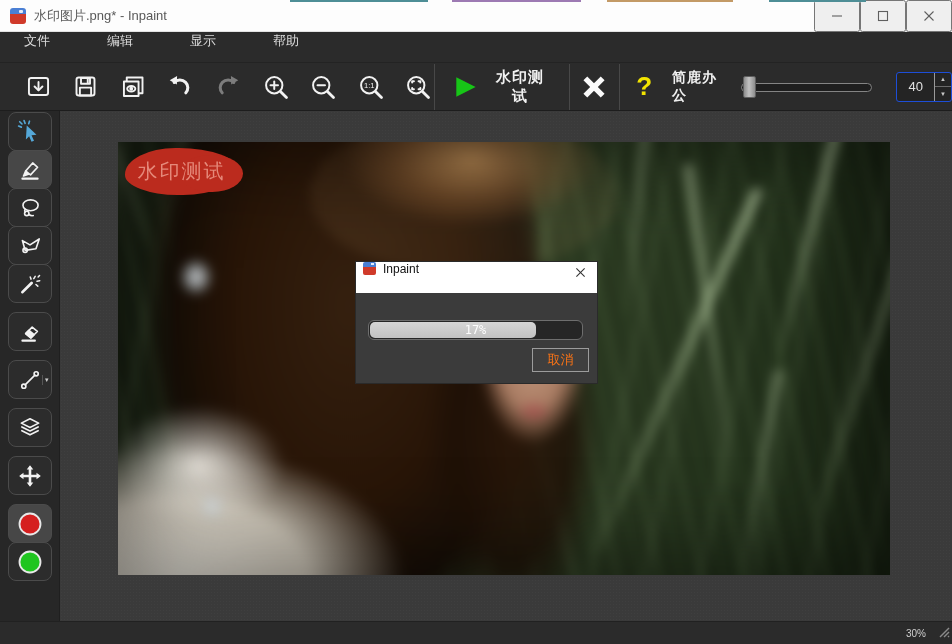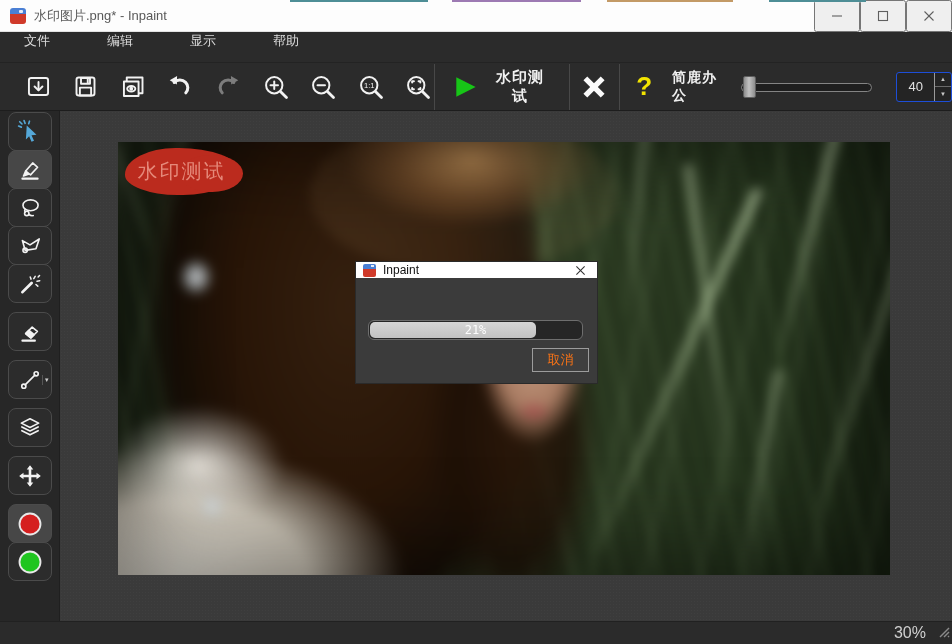--- a/index.html
+++ b/index.html
@@ -124,21 +124,21 @@
     background:#bb2b1e; border-radius:50%; }
   .blob span { position:relative; z-index:2; }
   .blob-top { left:7px; top:6px; width:113px; height:47px; }
   .blob-top span { color:#e5897a; font-size:20px; letter-spacing:2px; }
   .blob-bottom { left:581px; top:362px; width:158px; height:48px; }
   .blob-bottom span { color:#f3a5b1; font-size:22px; font-weight:bold; letter-spacing:1px; }
 
   
   .dialog { position:absolute; left:296px; top:151px; width:241px; height:121px; z-index:40;
     background:#3b3b3b; box-shadow:0 0 0 1px #2a2a2a; }
-  .dialog-titlebar { height:16px; background:#ffffff; display:flex; align-items:center; padding:0 7px; }
+  .dialog-titlebar { height:31px; background:#ffffff; display:flex; align-items:flex-start; padding:0 7px; }
   .dialog-icon { width:13px; height:13px; border-radius:2px; flex:0 0 13px; position:relative; overflow:hidden;
     background:linear-gradient(180deg,#4a7fd4 0 37%, #d03a2a 37% 100%); }
   .dialog-icon::after { content:""; position:absolute; top:1px; right:2px; width:3px; height:2px;
     background:rgba(255,255,255,.85); }
   .dialog-title { margin-left:7px; font-size:12px; color:#111; flex:1; }
   .dialog-close { width:20px; height:20px; background:none; border:none; display:flex;
     align-items:center; justify-content:center; }
   .dialog-close svg { stroke:#333; stroke-width:1.2; }
   .dialog-msg { text-align:center; margin-top:10px; color:#efefef; font-size:13px;
     font-family:"DejaVu Sans Mono", monospace; letter-spacing:1px; }
@@ -147,21 +147,21 @@
   .progress-fill { position:absolute; left:1px; top:1px; bottom:1px; border-radius:5px;
     background:linear-gradient(180deg,#d6d6d6,#c2c2c2); }
   .progress-label { position:absolute; inset:0; display:flex; align-items:center; justify-content:center;
     color:#fdfdfd; font-size:12px; font-family:"DejaVu Sans Mono", monospace; }
   .dialog-cancel { position:absolute; left:176px; top:86px; width:57px; height:24px; background:#3f3f3f;
     border:1px solid #9c9c9c; color:#f97316; font-size:13px; display:flex; align-items:center; justify-content:center; }
 
   
   .statusbar { position:relative; height:23px; background:#2b2b2b; border-top:1px solid #212121;
     display:flex; align-items:center; justify-content:flex-end; }
-  .zoom-level { color:#cfcfcf; font-size:16px; margin-right:26px; }
+  .zoom-level { color:#cfcfcf; font-size:10px; margin-right:26px; }
   .grip { position:absolute; right:2px; bottom:2px; }
   .grip svg { stroke:#8a8a8a; stroke-width:1.4; }
 </style>
 </head>
 <body>
 
 <div class="app">
   <div class="top-strip"></div>
 
   <div class="titlebar">
@@ -438,21 +438,21 @@
           <span class="dialog-title">Inpaint</span>
           <button class="dialog-close">
             <svg width="11" height="11" viewBox="0 0 12 12" fill="none">
               <line x1="1.5" y1="1.5" x2="10.5" y2="10.5"></line>
                 <line x1="10.5" y1="1.5" x2="1.5" y2="10.5"></line>
             </svg>
           </button>
         </div>
         <div class="progress">
           <div class="progress-fill" style="width: 78%;"></div>
-          <div class="progress-label">21%</div>
+          <div class="progress-label">17%</div>
         </div>
         <button class="dialog-cancel">取消</button>
       </div>
     </div>
   </div>
 
   <div class="statusbar">
     <span class="zoom-level">30%</span>
     <span class="grip">
       <svg width="13" height="13" viewBox="0 0 13 13" fill="none">

